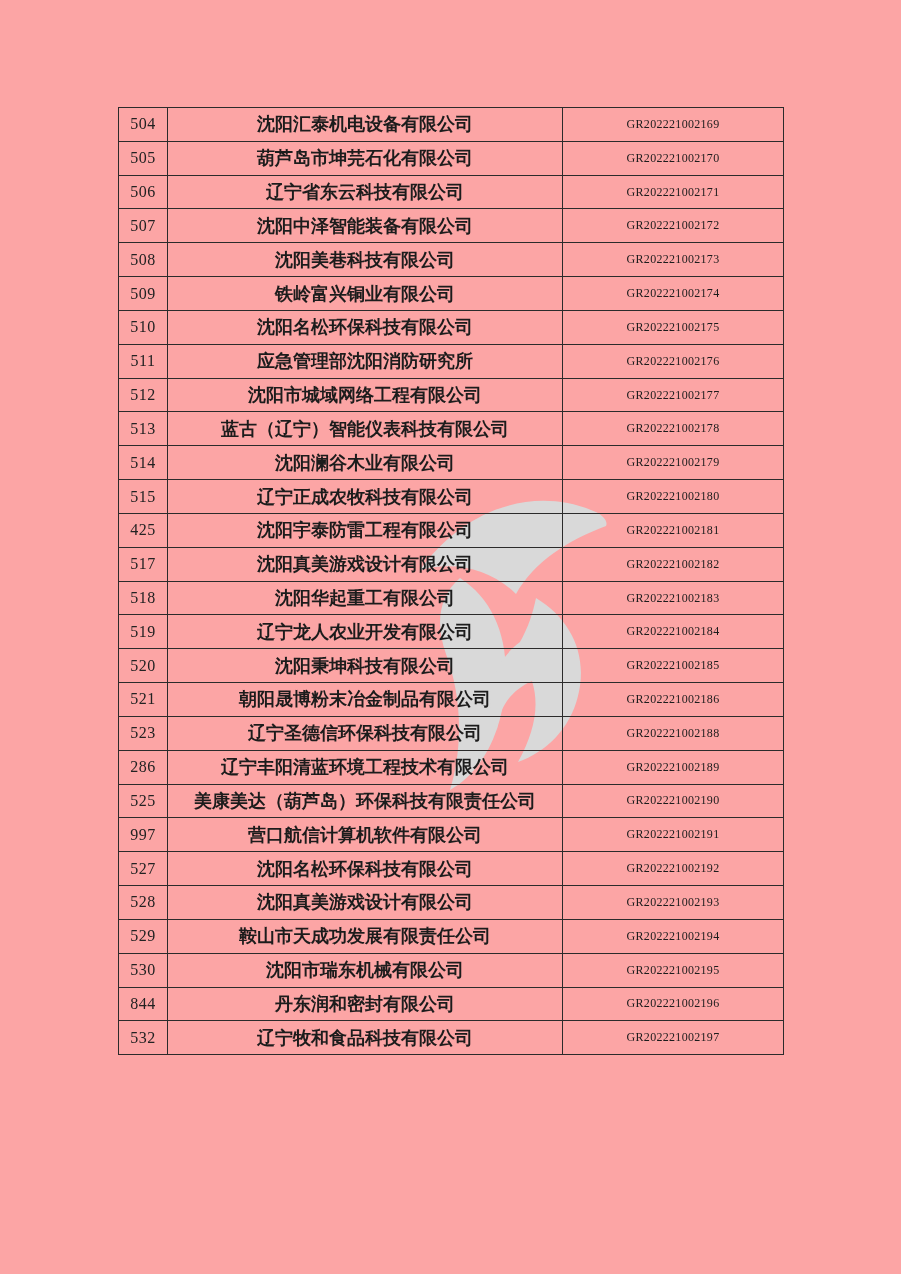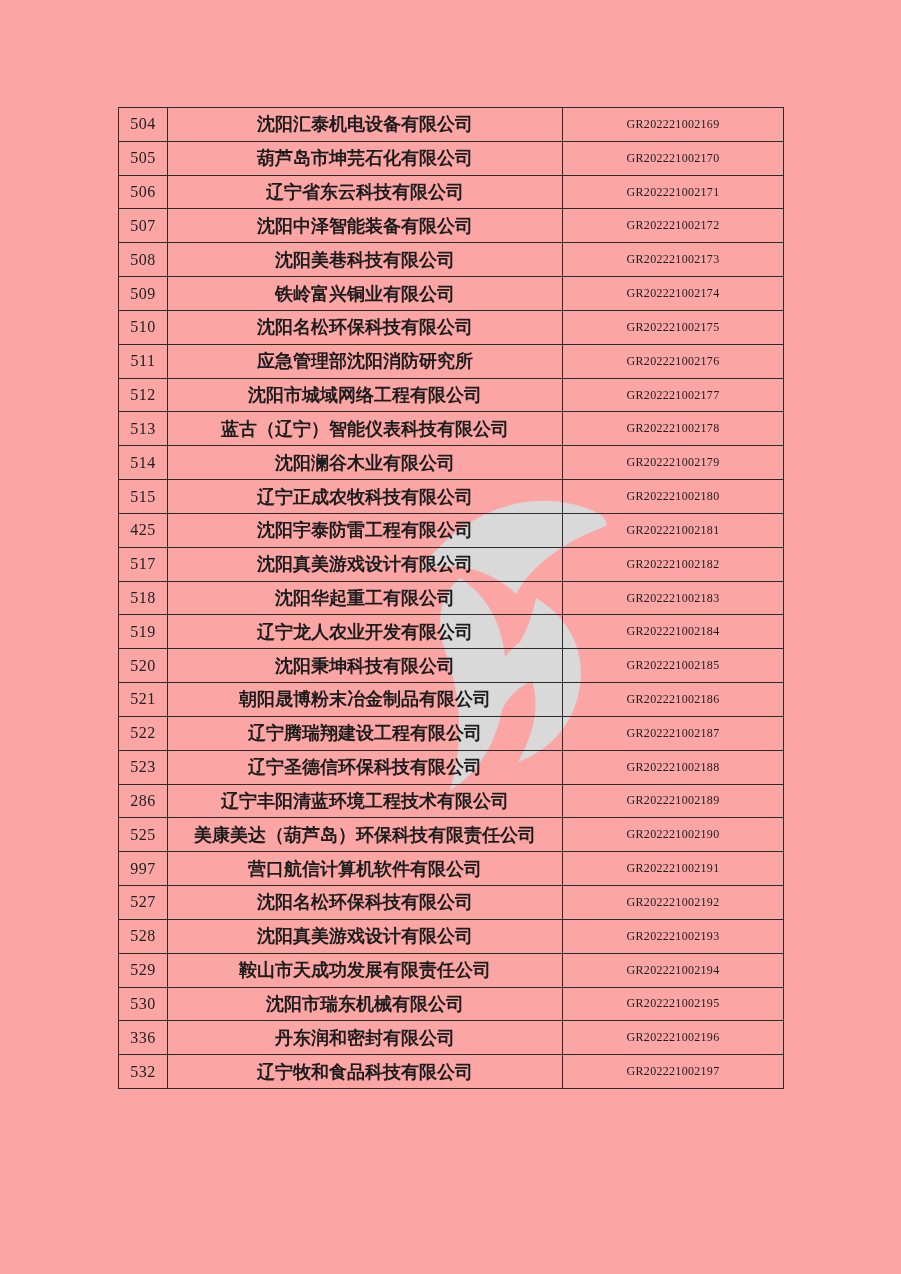--- a/index.html
+++ b/index.html
@@ -199,25 +199,20 @@
     <td class="cell-name">沈阳秉坤科技有限公司</td>
     <td class="cell-code">GR202221002185</td>
   </tr>
 
   <tr>
     <td class="cell-no">521</td>
     <td class="cell-name">朝阳晟博粉末冶金制品有限公司</td>
     <td class="cell-code">GR202221002186</td>
   </tr>
 
-  <tr>
-    <td class="cell-no">522</td>
-    <td class="cell-name">辽宁腾瑞翔建设工程有限公司</td>
-    <td class="cell-code">GR202221002187</td>
-  </tr>
 
   <tr>
     <td class="cell-no">523</td>
     <td class="cell-name">辽宁圣德信环保科技有限公司</td>
     <td class="cell-code">GR202221002188</td>
   </tr>
 
   <tr>
     <td class="cell-no">286</td>
     <td class="cell-name">辽宁丰阳清蓝环境工程技术有限公司</td>
@@ -254,21 +249,21 @@
     <td class="cell-code">GR202221002194</td>
   </tr>
 
   <tr>
     <td class="cell-no">530</td>
     <td class="cell-name">沈阳市瑞东机械有限公司</td>
     <td class="cell-code">GR202221002195</td>
   </tr>
 
   <tr>
-    <td class="cell-no">336</td>
+    <td class="cell-no">844</td>
     <td class="cell-name">丹东润和密封有限公司</td>
     <td class="cell-code">GR202221002196</td>
   </tr>
 
   <tr>
     <td class="cell-no">532</td>
     <td class="cell-name">辽宁牧和食品科技有限公司</td>
     <td class="cell-code">GR202221002197</td>
   </tr>
 

